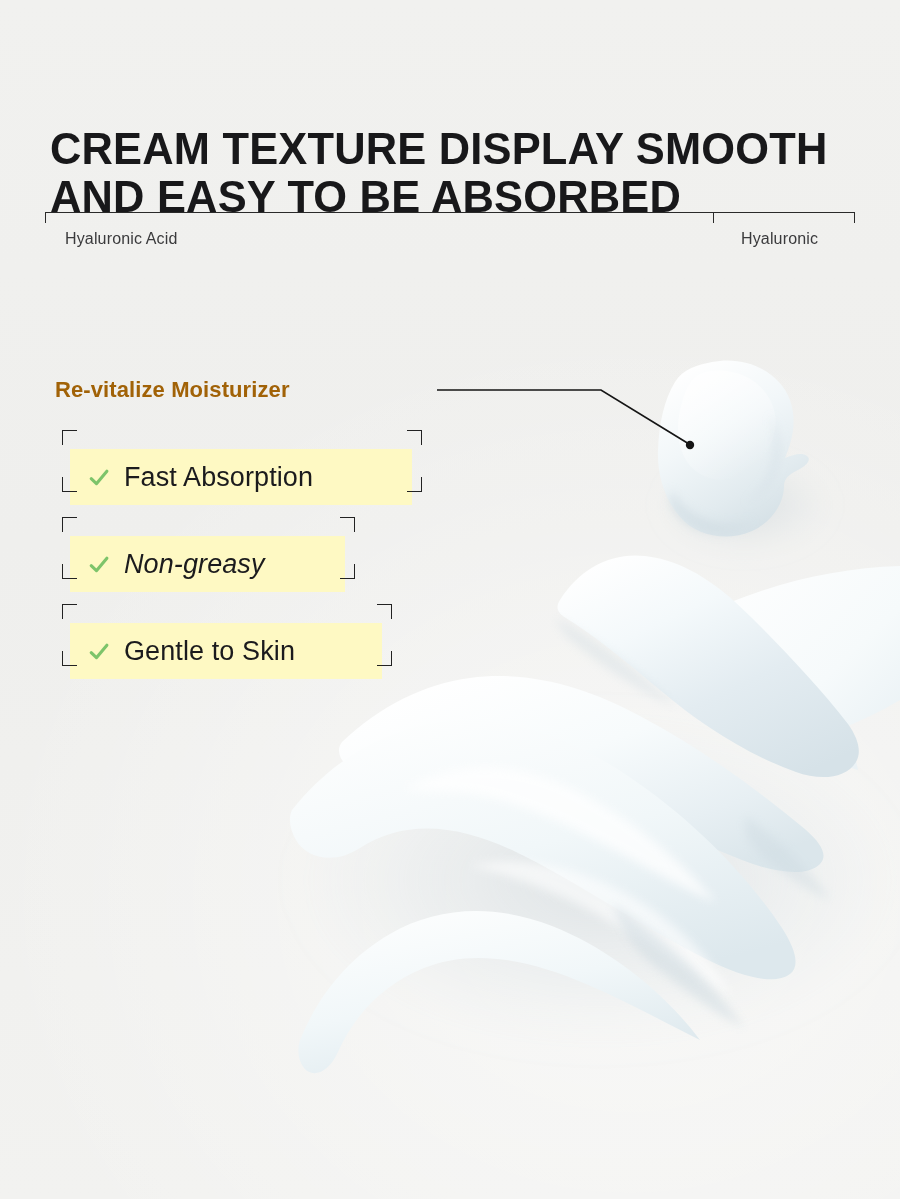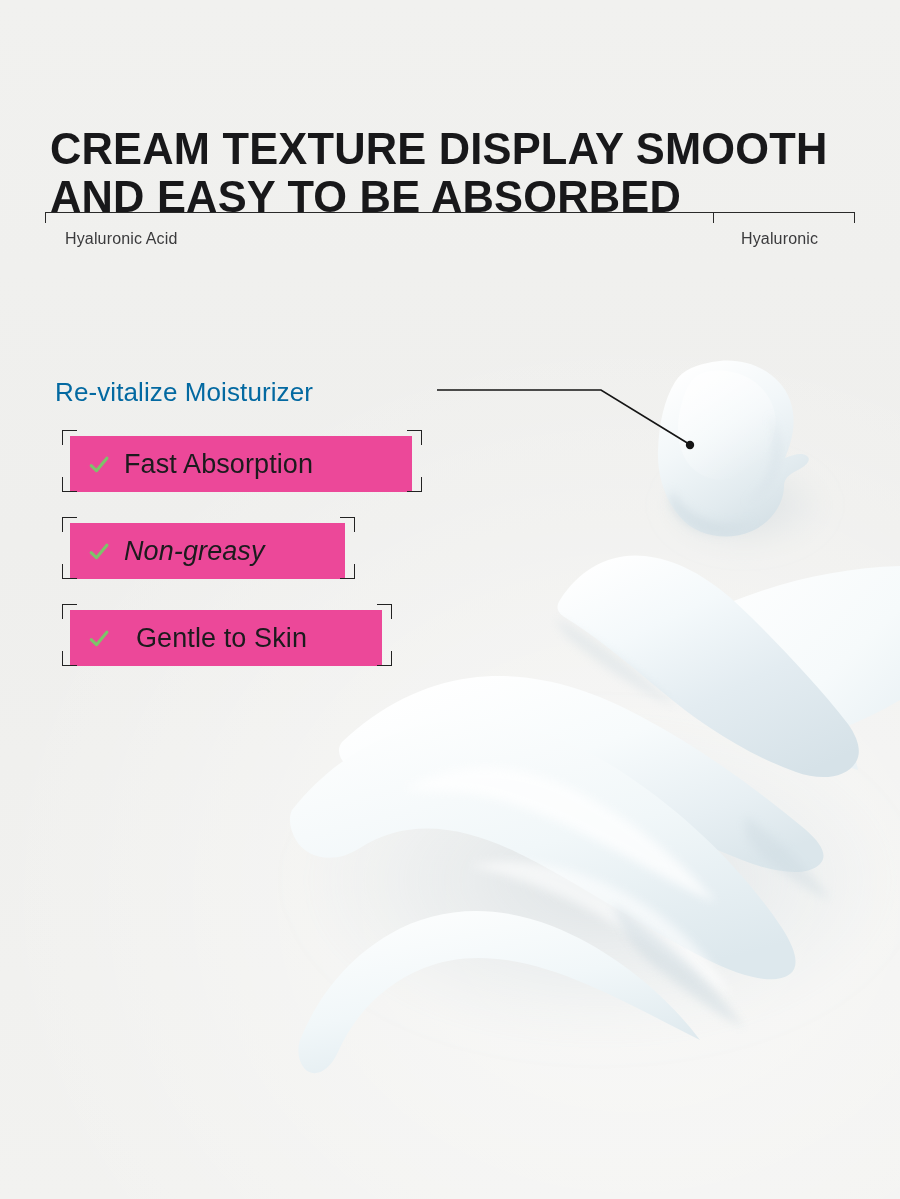--- a/index.html
+++ b/index.html
@@ -85,23 +85,23 @@
     white-space: nowrap;
   }
   .rule-label.lab-left { left: 20px; }
   .rule-label.lab-right { left: 696px; }
 
   
   .sub-heading {
     position: absolute;
     left: 55px;
     top: 377px;
-    font-size: 26px;
-    font-weight: 400;
-    color: #0369a1;
+    font-size: 22px;
+    font-weight: 700;
+    color: #a16207;
     letter-spacing: 0.1px;
     white-space: nowrap;
   }
 
   
   .features {
     position: absolute;
     left: 62px;
     top: 430px;
     width: 360px;
@@ -109,31 +109,31 @@
   .feature {
     position: relative;
     height: 62px;
     margin-bottom: 25px;
   }
   .feature:last-child { margin-bottom: 0; }
 
   .feature-panel {
     position: absolute;
     left: 8px;
-    top: 6px;
+    top: 19px;
     height: 56px;
-    background: #ec4899;
+    background: #fef9c3;
     display: flex;
     align-items: center;
     padding-left: 18px;
     box-sizing: border-box;
   }
   .f1 .feature-panel { width: 342px; }
   .f2 .feature-panel { width: 275px; font-style: italic; }
-  .f3 .feature-panel { width: 312px; gap: 12px; }
+  .f3 .feature-panel { width: 312px; }
 
   .check {
     width: 22px;
     height: 22px;
     flex: 0 0 22px;
     margin-right: 14px;
     margin-top: 1px;
   }
   .feature-label {
     font-size: 27px;

